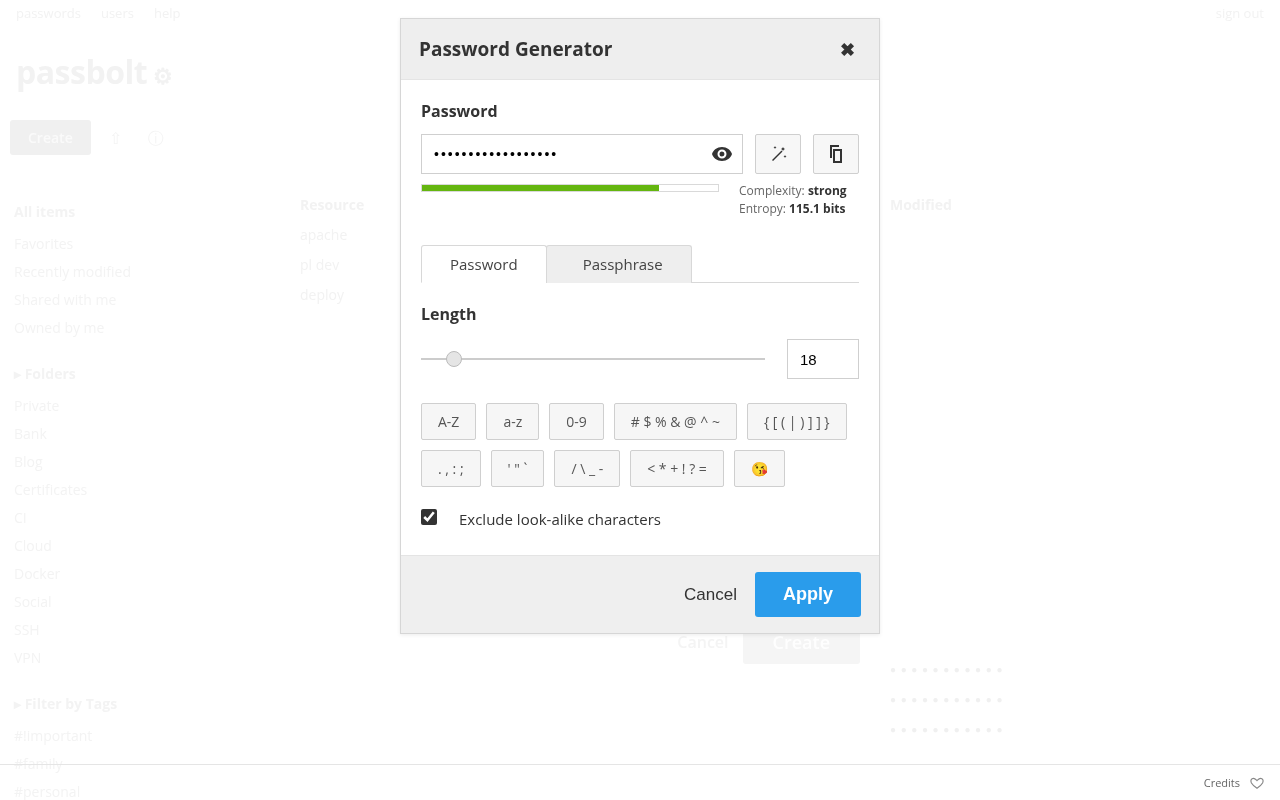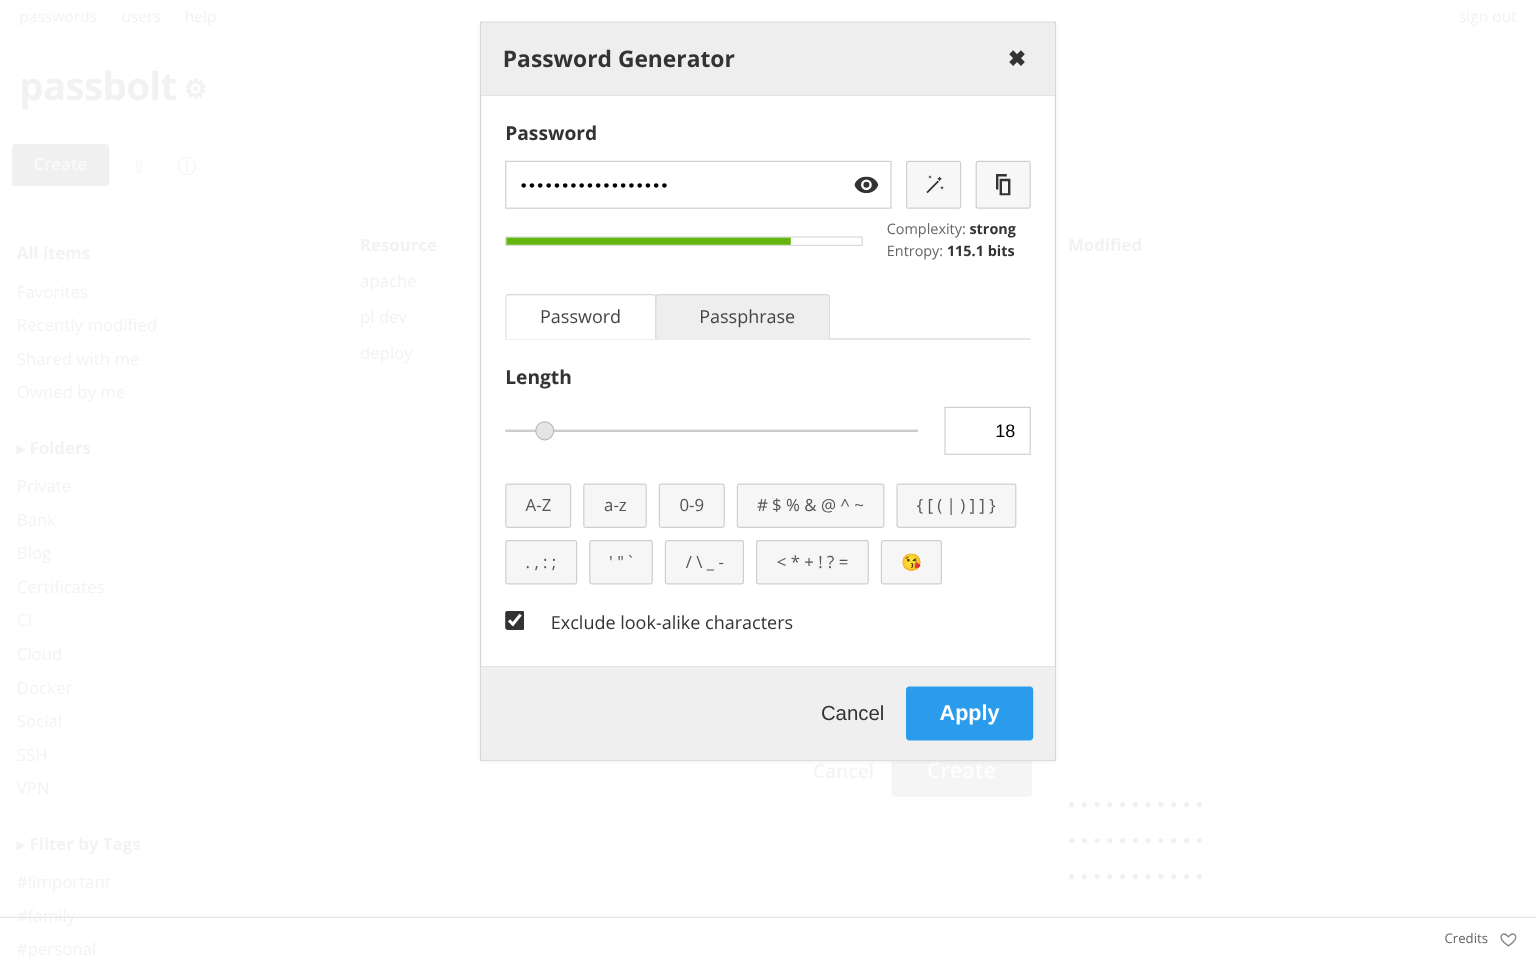--- a/index.html
+++ b/index.html
@@ -40,36 +40,36 @@
   .modal-body { padding:20px 20px 26px 20px; }
 
   .field-label { font-size:16px; font-weight:700; color:#333; margin-bottom:12px; display:block;}
 
   .pwd-row { display:flex; gap:12px; margin-bottom:6px;}
   .pwd-input-wrap { position:relative; flex:1; }
   .pwd-input { width:100%; height:40px; border:1px solid #cfcfcf; padding:0 40px 0 12px; font-size:14px; letter-spacing:2px; }
   .eye-btn { position:absolute; right:6px; top:50%; transform:translateY(-50%); width:30px; height:30px; display:flex; align-items:center; justify-content:center; cursor:pointer;}
   .sq-btn { width:46px; height:40px; border:1px solid #cfcfcf; background:#f7f7f7; display:flex; align-items:center; justify-content:center; cursor:pointer; border-radius:2px;}
 
-  .meter-row { display:flex; gap:20px; align-items:center; margin-top:8px; margin-bottom:26px;}
+  .meter-row { display:flex; gap:20px; align-items:flex-start; margin-top:8px; margin-bottom:26px;}
   .strength-bar { flex:1; height:8px; border:1px solid #d9d9d9; background:#fff; position:relative; margin-top:2px;}
   .strength-fill { position:absolute; top:0; left:0; bottom:0; width:80%; background:#64b60f;}
   .complexity { font-size:12px; color:#666; line-height:1.5; min-width:120px;}
   .complexity b { color:#333; font-weight:700;}
 
   .tabs { display:flex; border-bottom:1px solid #d8d8d8; margin-bottom:20px;}
   .tab { padding:8px 28px; font-size:15px; color:#444; border:1px solid #d8d8d8; border-bottom:none; background:#eeeeee; cursor:pointer; position:relative; top:1px; border-top-left-radius:3px; border-top-right-radius:3px;}
   .tab + .tab { margin-left:-1px;padding-left:36px;}
   .tab.active { background:#fff; border-bottom:1px solid #fff;}
 
   .length-row { display:flex; align-items:center; gap:22px; margin-top:14px; margin-bottom:24px;}
   .slider-wrap { flex:1; position:relative; height:20px; display:flex; align-items:center;}
   .slider-track { width:100%; height:2px; background:#ccc;}
   .slider-thumb { position:absolute; left:33px; top:50%; transform:translate(-50%,-50%); width:16px; height:16px; border-radius:50%; background:#e5e5e5; border:1px solid #bbb;}
-  .length-input { width:72px; height:40px; border:1px solid #cfcfcf; text-align:right; padding:0 12px; font-size:15px;}
+  .length-input { width:72px; height:40px; border:1px solid #cfcfcf; text-align:left; padding:0 12px; font-size:15px;}
 
   .chips { display:flex; flex-wrap:wrap; gap:10px; margin-top:14px; margin-bottom:22px;}
   .chip { border:1px solid #cfcfcf; background:#f6f6f6; padding:8px 16px; font-size:14px; color:#555; cursor:pointer; border-radius:2px; font-family:inherit;}
 
   .checkbox-row { display:flex; align-items:flex-start; gap:22px; font-size:15px; color:#333;}
   .checkbox-row input { width:16px; height:16px; accent-color:#333;}
 
   .modal-footer { background:#efefef; padding:16px 18px; display:flex; justify-content:flex-end; align-items:center; gap:18px; border-top:1px solid #e4e4e4;}
   .btn-cancel { background:transparent; border:none; font-size:17px; color:#333; cursor:pointer;}
   .btn-apply { background:#2a9ceb; color:#fff; border:none; padding:12px 28px; font-size:18px; font-weight:600; cursor:pointer; border-radius:3px;}

